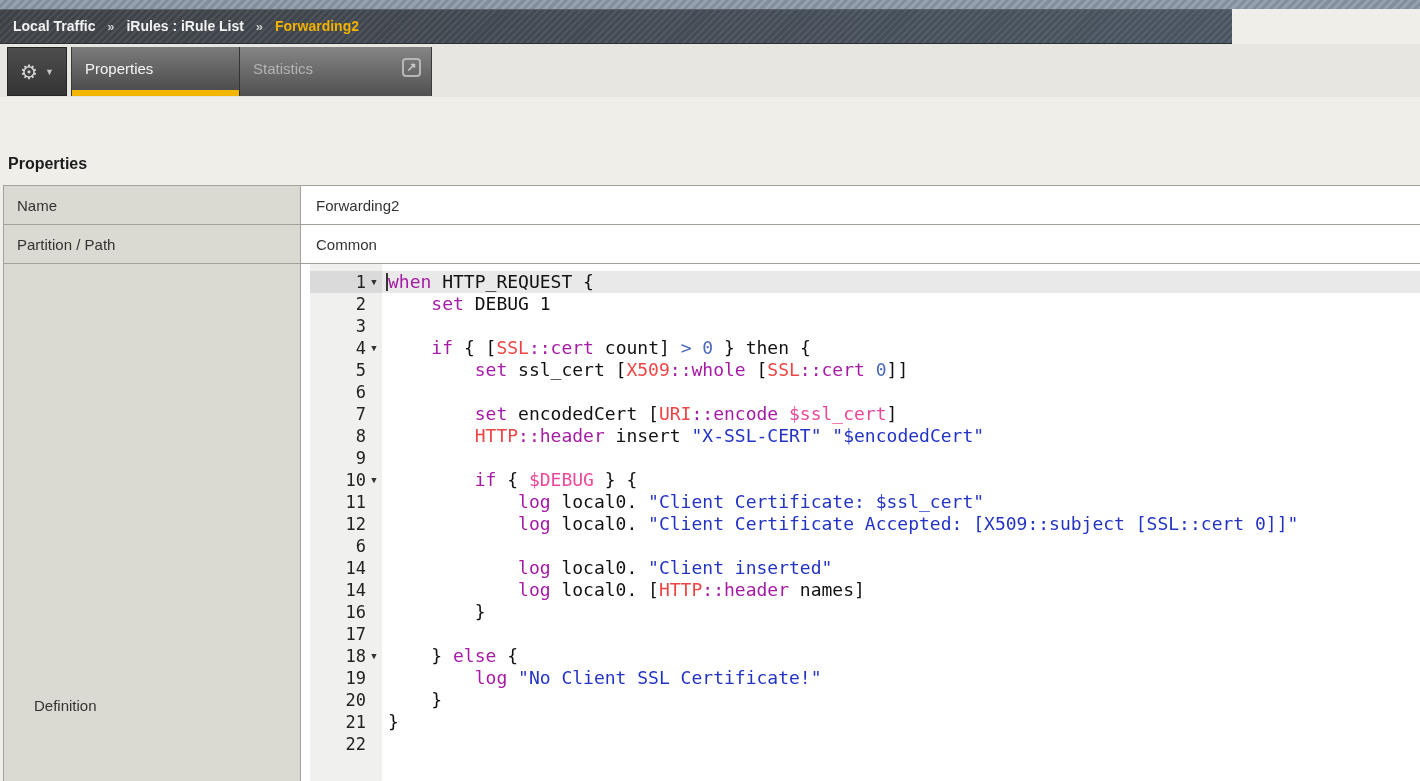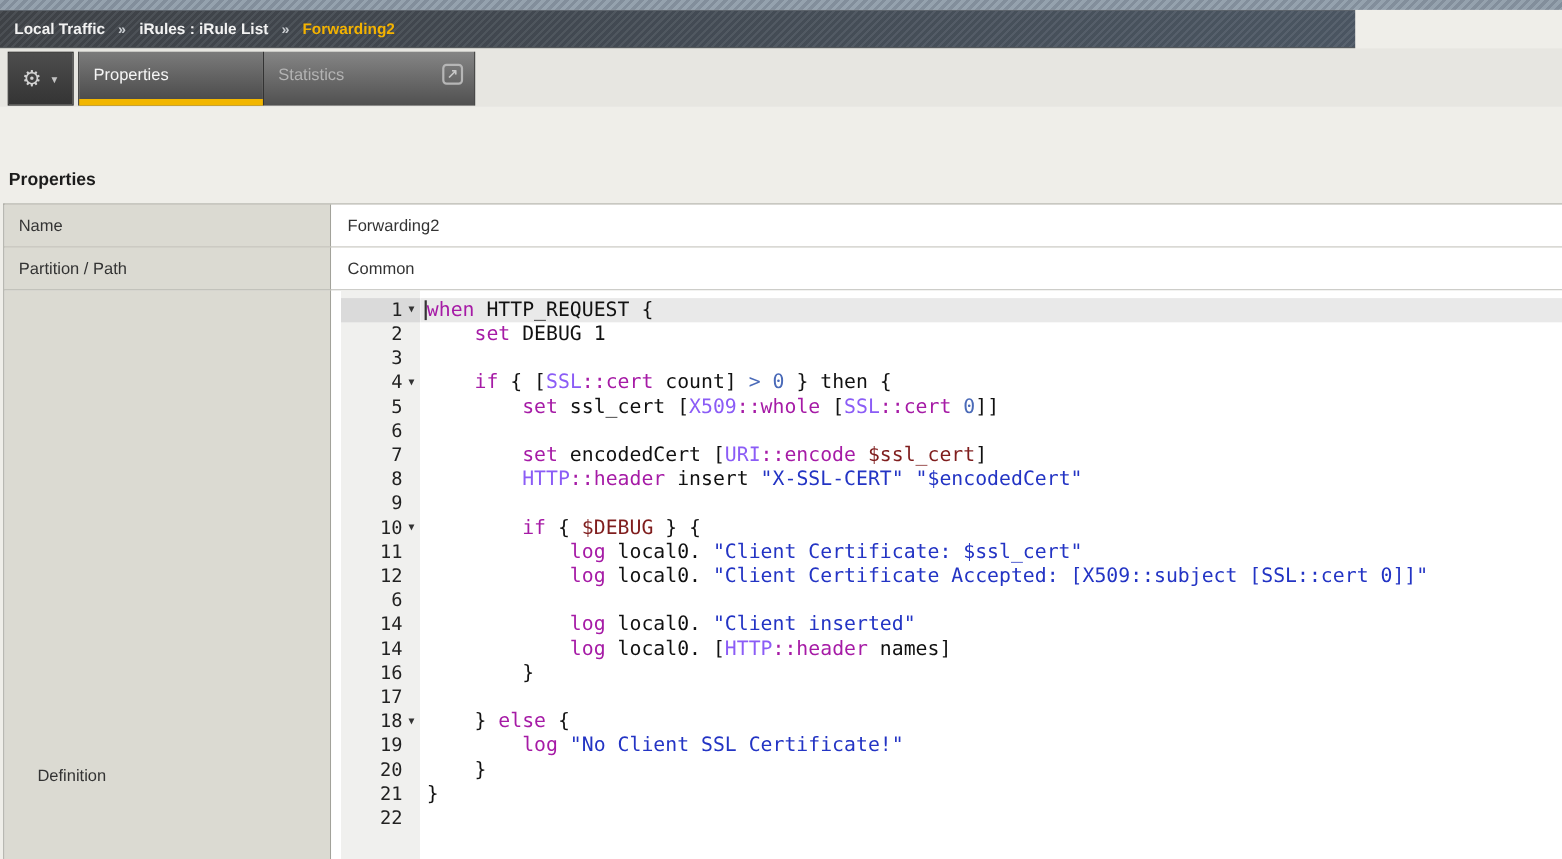--- a/index.html
+++ b/index.html
@@ -94,23 +94,23 @@
     position:absolute; left:81px; right:0; top:0; bottom:0;
     background:#ffffff; padding-top:7px; cursor:text;
     font-family:"DejaVu Sans Mono", monospace; font-size:18px;
     white-space:pre; overflow:hidden;
   }
   .cline { position:relative; height:22px; line-height:22px; padding-left:6px; }
   .cactive { background:#e9e9e9; }
   .caret { position:absolute; left:4px; top:2px; width:2px; height:18px; background:#333; }
   .tok-p { color:#111; }
   .tok-k { color:#a61ba6; }
-  .tok-n { color:#8b5cf6; }
+  .tok-n { color:#ef4444; }
   .tok-s { color:#2334c4; }
-  .tok-v { color:#7f1d1d; }
+  .tok-v { color:#ec4899; }
   .tok-o { color:#4a6ab8; }
 </style>
 </head>
 <body>
 
 <div class="screen">
 
   <div class="top-stripe"></div>
 
   <div class="breadcrumb-bar">

